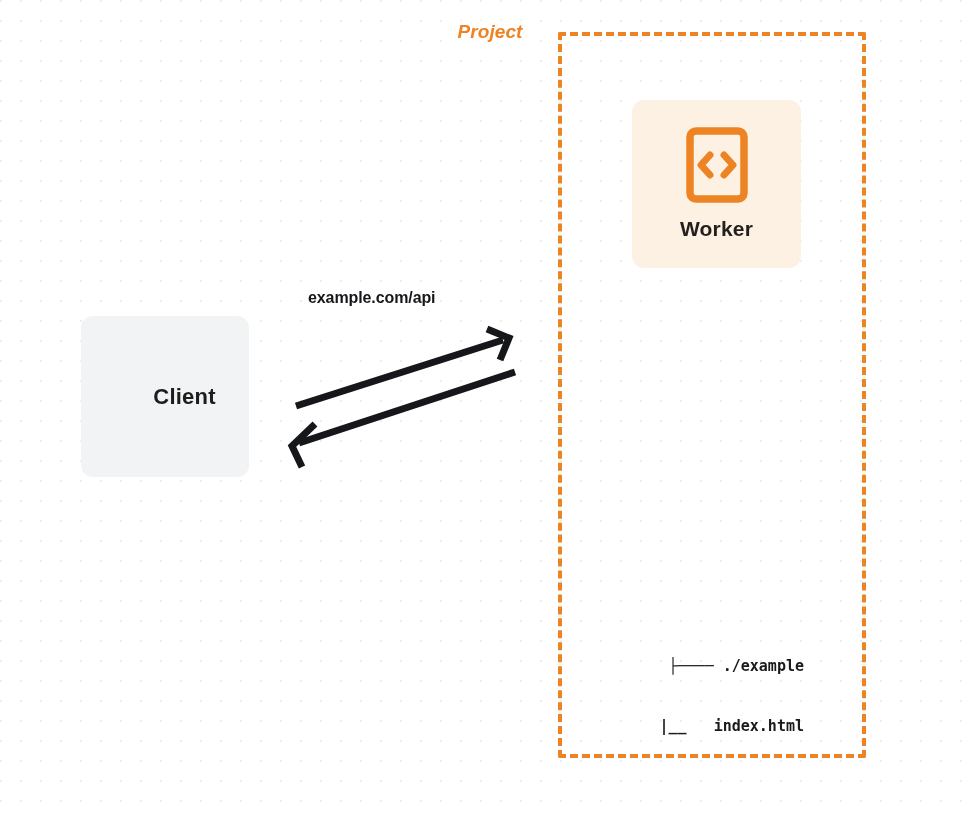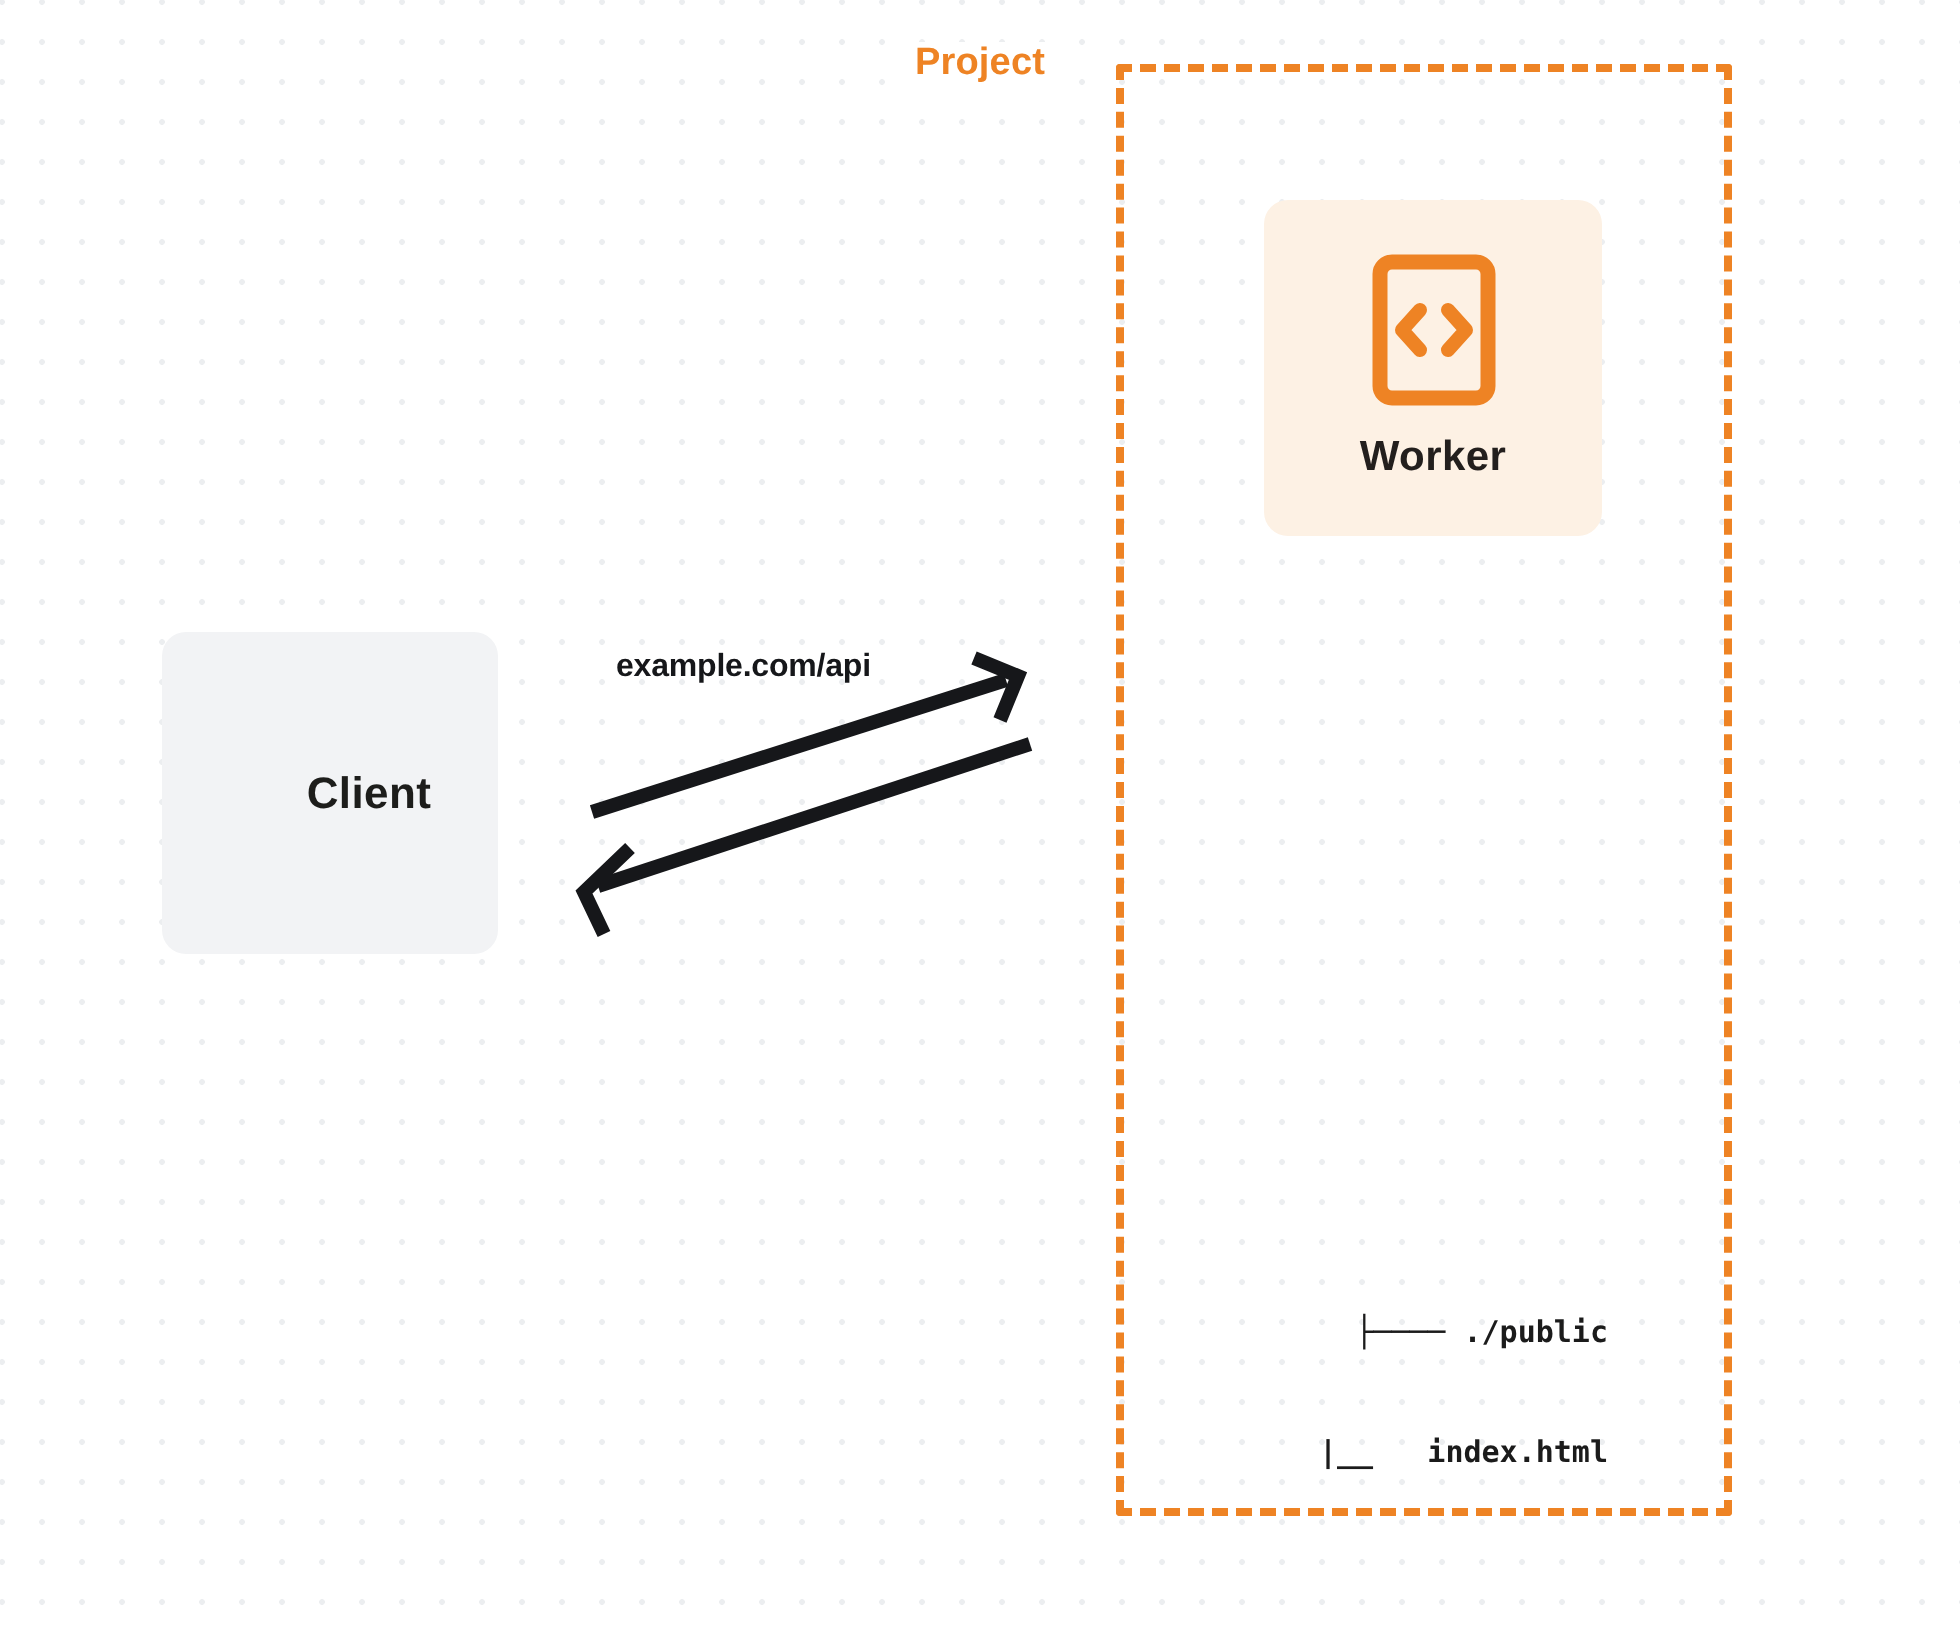--- a/index.html
+++ b/index.html
@@ -57,21 +57,20 @@
   }
   .request-label {
     position: absolute;
     left: 308px;
     top: 289px;
     font-size: 16px;
     font-weight: bold;
     color: #16171a;
     white-space: nowrap;
     letter-spacing: -0.1px;
-    margin-top: 36px;
   }
 
   
   .project-box {
     position: absolute;
     left: 558px;
     top: 32px;
     width: 308px;
     height: 726px;
     border: 4px dashed #ee8324;
@@ -83,20 +82,21 @@
     left: 50%;
     top: 32px;
     transform: translate(-50%, -50%);
     background: #ffffff;
     padding: 0 7px;
     font-size: 19px;
     font-weight: bold;
     color: #ee8324;
     white-space: nowrap;
     letter-spacing: 0.1px;
+    font-style: italic;
   }
 
   
   .service-card {
     position: absolute;
     background: #fdf1e4;
     border-radius: 12px;
     display: flex;
     flex-direction: column;
     align-items: center;
@@ -172,18 +172,18 @@
     <svg class="service-icon" width="62" height="76" viewBox="0 0 62 76">
       <rect x="4" y="4" width="54" height="68" rx="6" ry="6" fill="none" stroke="#ee8324" stroke-width="7.5"></rect>
       <polyline points="24,28 15,38 24,48" fill="none" stroke="#ee8324" stroke-width="7" stroke-linecap="round" stroke-linejoin="round"></polyline>
       <polyline points="38,28 47,38 38,48" fill="none" stroke="#ee8324" stroke-width="7" stroke-linecap="round" stroke-linejoin="round"></polyline>
     </svg>
     <span class="service-label">Worker</span>
   </div>
 
 
   <div class="file-tree">
-    <div>├──── ./public</div>
+    <div>├──── ./example</div>
     <div>     |__   index.html</div>
     
   </div>
 
 </div>
 
 </body></html>

